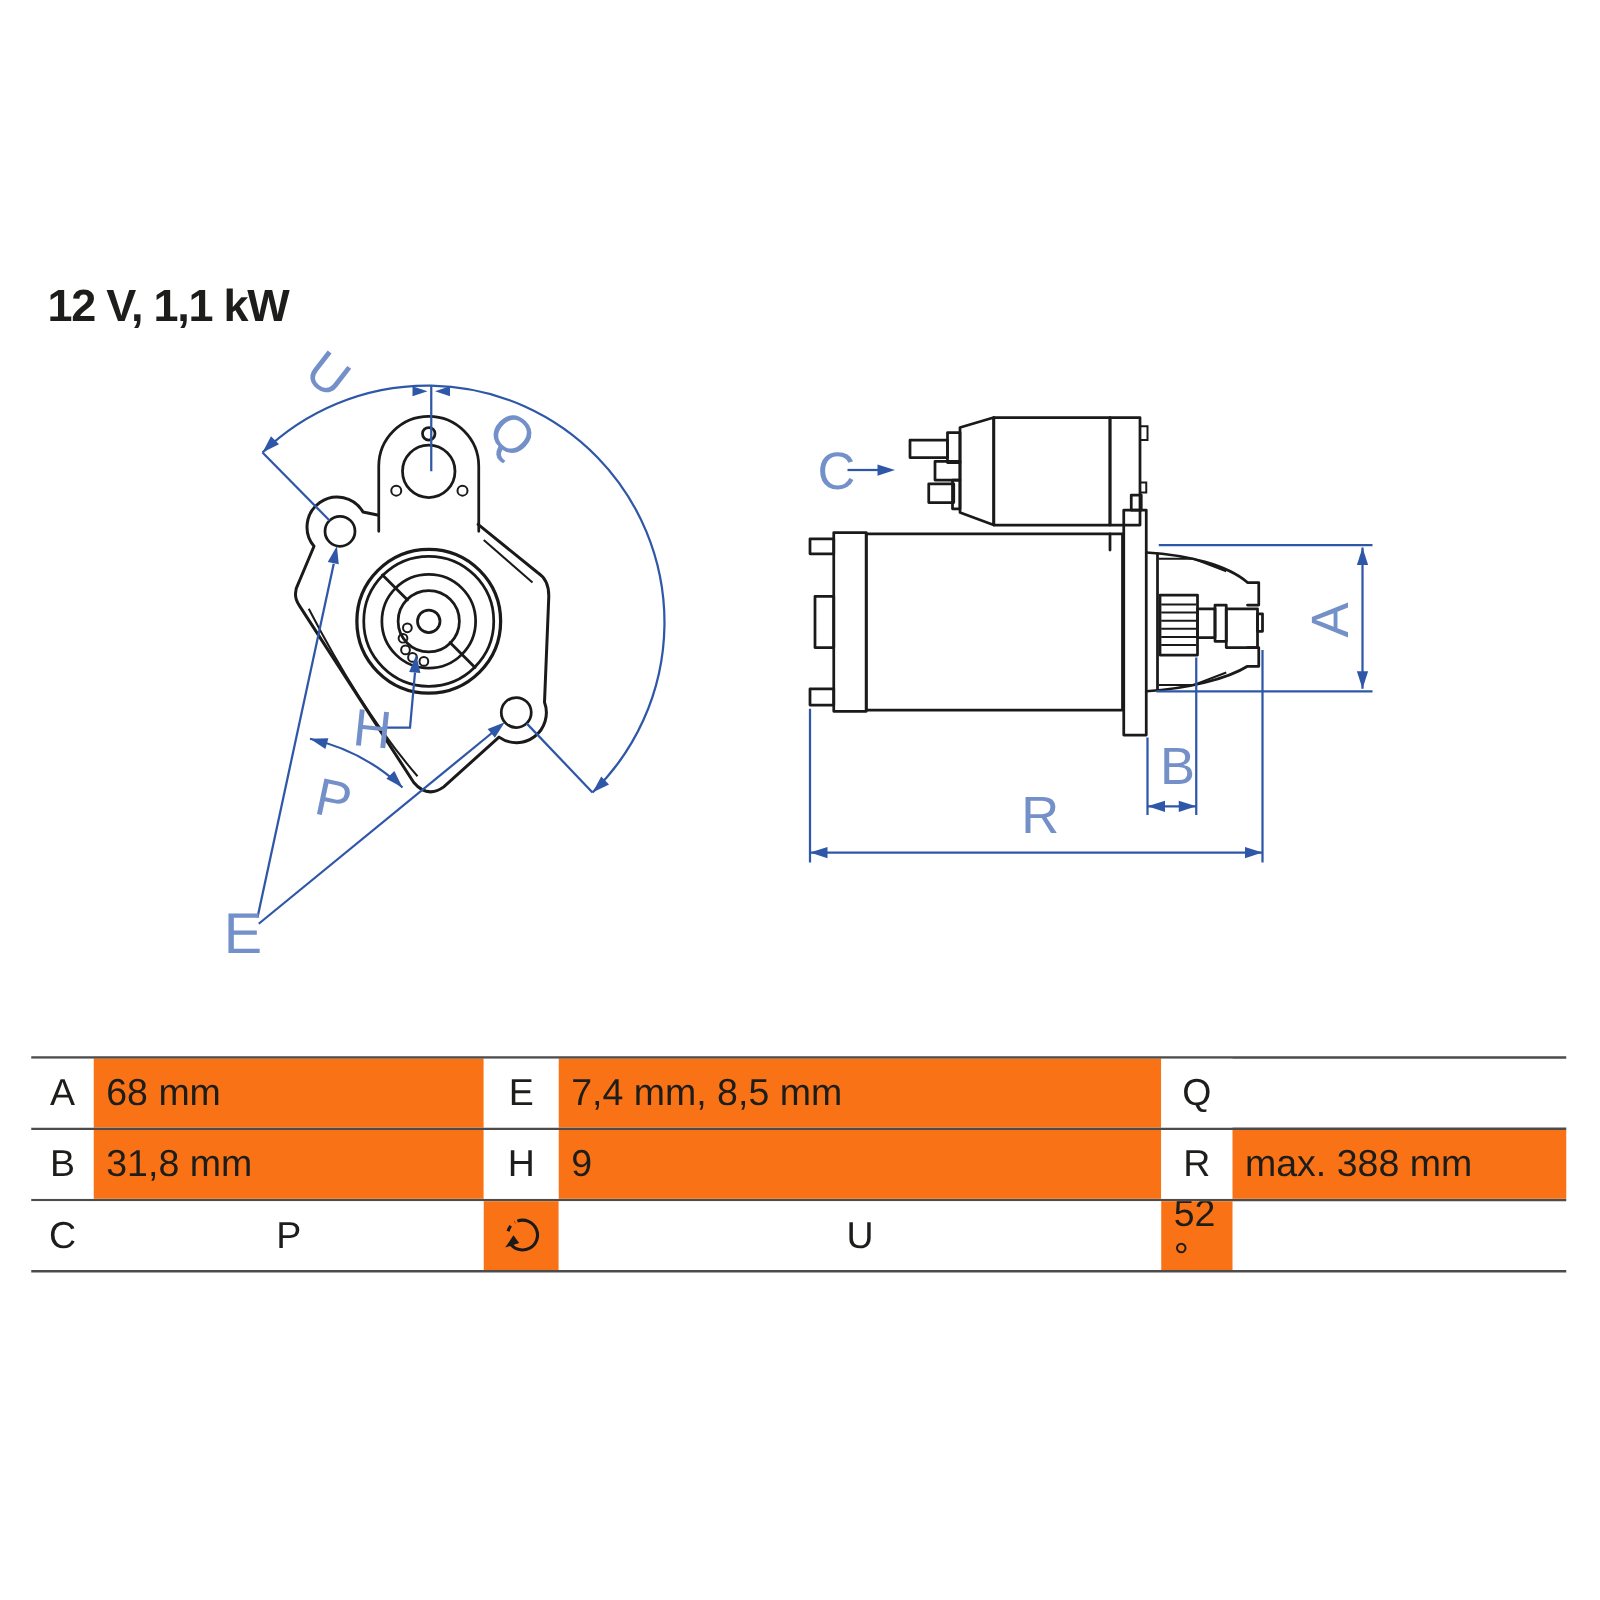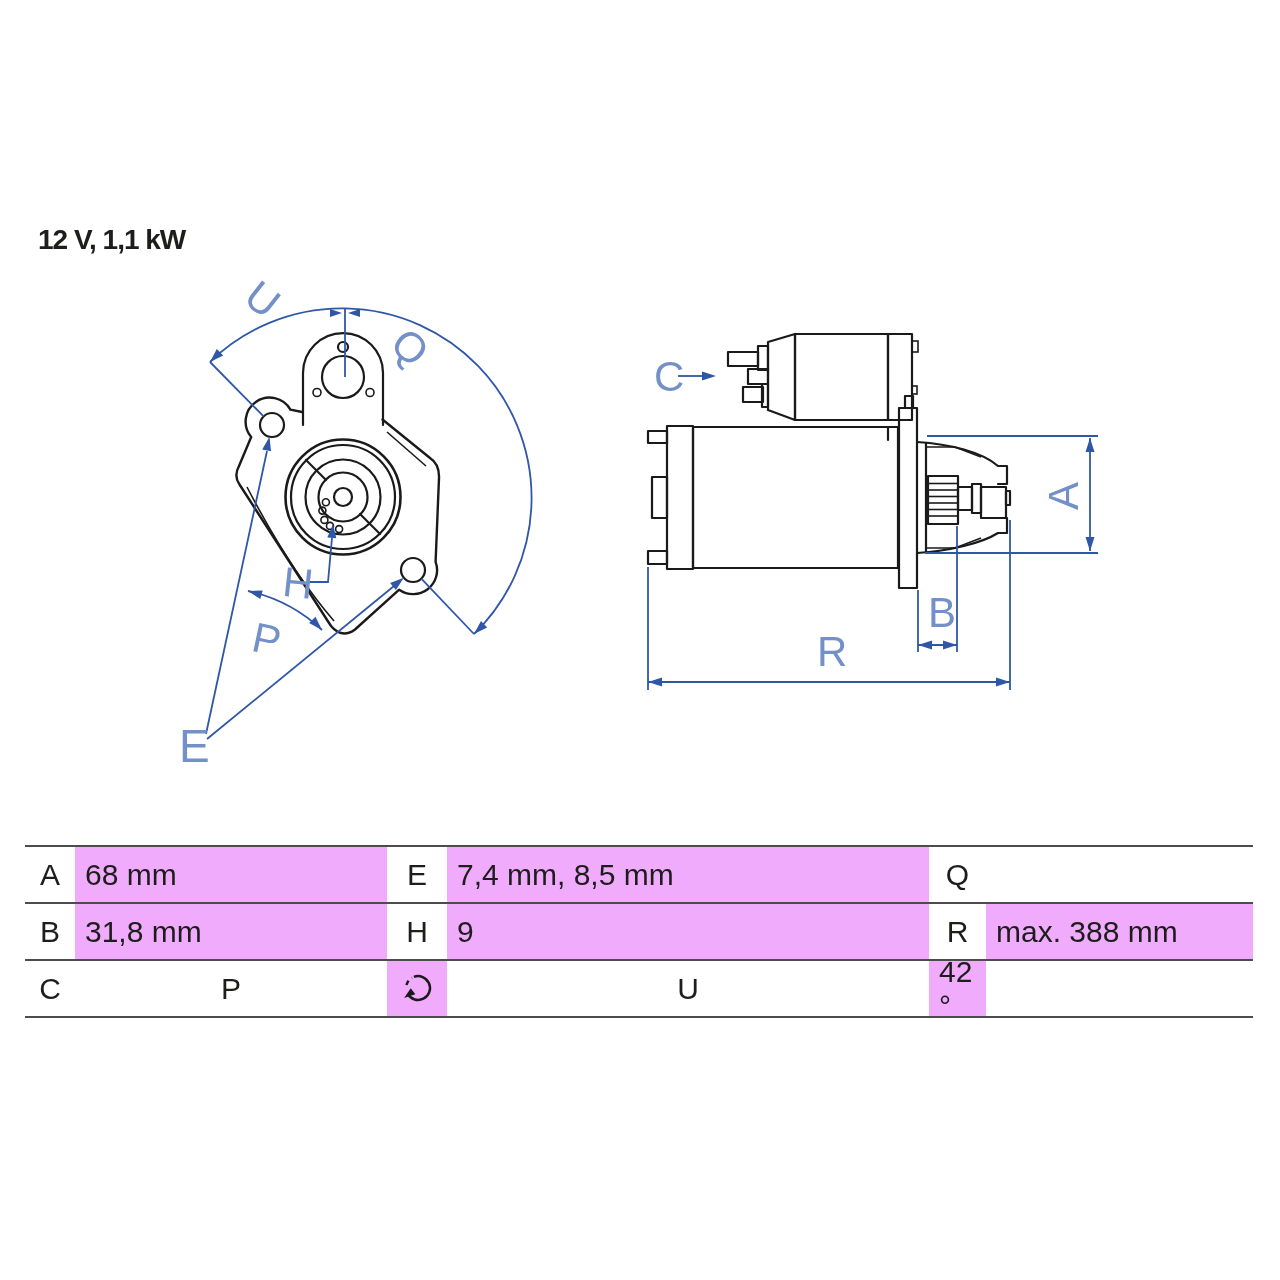--- a/index.html
+++ b/index.html
@@ -1,28 +1,28 @@
 <!DOCTYPE html>
 <html><head>
 <meta charset="utf-8">
 <style>
   html,body{margin:0;padding:0;background:#ffffff;}
   #stage{position:relative;width:1280px;height:1280px;background:#ffffff;overflow:hidden;
          font-family:"Liberation Sans","DejaVu Sans",sans-serif;}
   #diagram-svg{position:absolute;left:0;top:0;}
-  .spec-title{position:absolute;left:38px;top:224px;font-size:28px;font-weight:bold;
+  .spec-title{position:absolute;left:38px;top:224px;font-size:36px;font-weight:bold;
               color:#1d1d1b;letter-spacing:-1px;}
   .td-heading{position:absolute;left:33px;top:794px;font-size:33px;font-weight:bold;
               color:#1d1d1b;letter-spacing:-0.5px;}
   .td-table{position:absolute;left:25px;top:845px;width:1228px;border-top:2px solid #4c4c4c;}
   .td-row{display:grid;grid-template-columns:50px 312px 60px 482px 57px 267px;height:55px;
           border-bottom:2px solid #4c4c4c;}
   .cell{display:flex;align-items:center;font-size:30px;color:#1d1d1b;overflow:hidden;}
   .lbl{justify-content:center;background:#ffffff;}
-  .val{background:#f0abfc;padding-left:10px;}
+  .val{background:#f97316;padding-left:10px;}
   .blue-letter{fill:#7490c9;font-size:42px;font-family:"Liberation Sans","DejaVu Sans",sans-serif;}
   .dimline{stroke:#2f57a8;stroke-width:1.8;fill:none;}
   .dimfill{fill:#2f57a8;stroke:none;}
   .blk{stroke:#1a1a1a;stroke-width:2.2;fill:none;stroke-linejoin:round;stroke-linecap:round;}
   .blk-thin{stroke:#1a1a1a;stroke-width:1.6;fill:none;}
 </style>
 </head>
 <body>
 
 <div id="stage">
@@ -200,17 +200,17 @@
       <div class="cell lbl">P</div>
       <div class="cell val">
 
         <svg width="42" height="40" viewBox="0 0 44 40">
           <path d="M 17.7,7.3 A 12.5 12.5 0 1 1 11.2,25.2" fill="none" stroke="#1a1a1a" stroke-width="2.6"></path>
           <path d="M 9.9,15.8 A 12.5 12.5 0 0 1 15.75,8.2" fill="none" stroke="#1a1a1a" stroke-width="2.6" stroke-dasharray="5 4.5"></path>
           <polygon points="7.5,29.5 19.2,25.6 14.4,19.2" fill="#1a1a1a"></polygon>
         </svg>
       </div>
       <div class="cell lbl">U</div>
-      <div class="cell val">42 °</div>
+      <div class="cell val">52 °</div>
     </div>
 
   </div>
 </div>
 
 </body></html>

